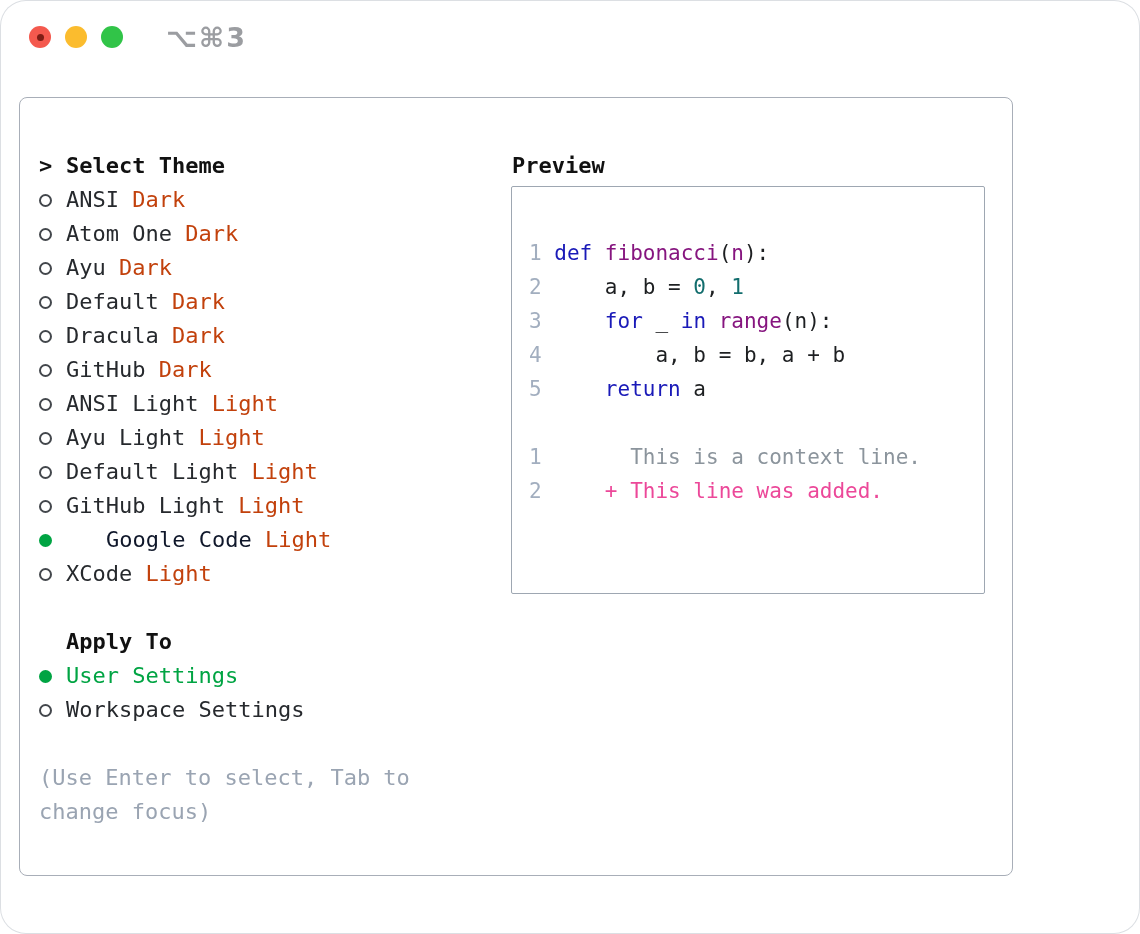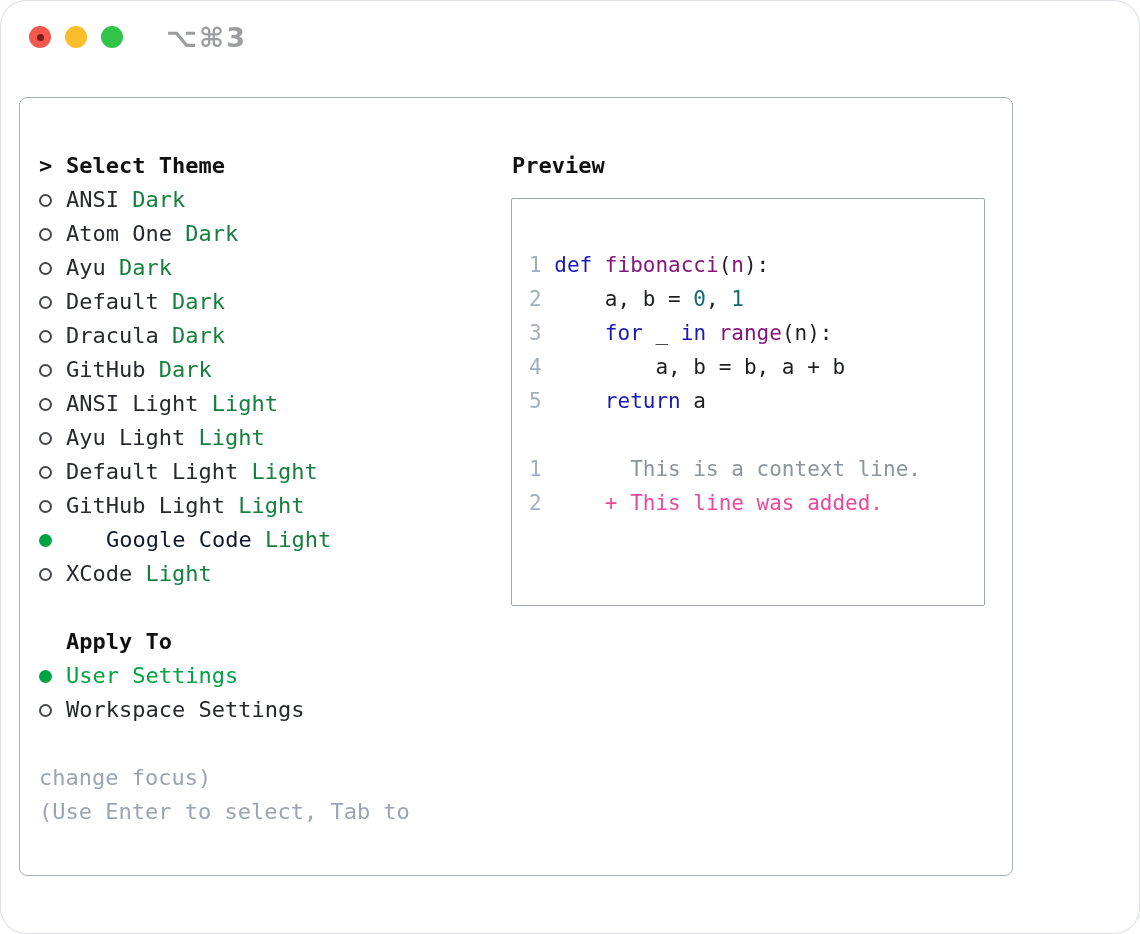--- a/index.html
+++ b/index.html
@@ -35,32 +35,32 @@
   .left-col { position:absolute; left:19px; top:51px; width:440px; font-size:22px; }
   .row { height:34px; line-height:34px; display:flex; align-items:center; white-space:pre; color:#26292d; }
   .row.blank { visibility:hidden; }
   .cell-icon { width:27px; display:flex; align-items:center; }
   .cursor-glyph { font-weight:bold; color:#111; }
   .hdr { font-weight:bold; color:#111; }
   .ring { width:13px; height:13px; border:2px solid #43474c; border-radius:50%; }
   .ring.filled { background:#00a443; border-color:#00a443; }
   .theme-name { color:#26292d; }
   .theme-name.sel { color:#0f172a;margin-left:40px; }
-  .variant { color:#15803d; }
+  .variant { color:#c2410c; }
   .apply-label { color:#26292d;text-align:center; }
   .apply-label.sel { color:#00a443; }
   .hint-line { height:34px; line-height:34px; color:#9aa4b2; white-space:pre; }
 
   
   .preview-title {
     position:absolute; left:492px; top:51px; height:34px; line-height:34px;
     font-size:22px; font-weight:bold; color:#111;
   }
   .preview-box {
-    position:absolute; left:491px; top:100px; width:474px; height:408px;
+    position:absolute; left:491px; top:88px; width:474px; height:408px;
     border:1.5px solid #9ea7b2; border-radius:2px; background:#fff;
   }
   .code-area { position:absolute; left:17px; top:49px; font-size:21px; }
   .cline { height:34px; line-height:34px; white-space:pre; color:#1d1f21; }
   .lineno { display:inline-block; width:2ch; color:#a2aebf; }
   .tok-kw  { color:#1a1ab8; }
   .tok-fn  { color:#86157f; }
   .tok-num { color:#126d6d; }
   .tok-pln { color:#1d1f21; }
   .diff-context { color:#8b949c; }
@@ -111,22 +111,22 @@
         <span style="color:#111;font-weight:bold;">Apply To</span>
       </div>
 
       <div id="apply-list">
           <div class="row"><span class="cell-icon"><span class="ring filled"></span></span><span class="apply-label sel">User Settings</span></div>
           <div class="row"><span class="cell-icon"><span class="ring"></span></span><span class="apply-label">Workspace Settings</span></div>
         </div>
 
       <div class="row blank">&nbsp;</div>
 
+      <div class="hint-line">(Use Enter to select, Tab to</div>
       <div class="hint-line">change focus)</div>
-      <div class="hint-line">(Use Enter to select, Tab to</div>
     </div>
 
     <div class="preview-title">Preview</div>
 
     <div class="preview-box">
       <div class="code-area">
         <div id="code-lines">
             <div class="cline"><span class="lineno">1</span><span class="tok-kw">def </span><span class="tok-fn">fibonacci</span><span class="tok-pln">(</span><span class="tok-fn">n</span><span class="tok-pln">):</span></div>
             <div class="cline"><span class="lineno">2</span><span class="tok-pln">    a, b = </span><span class="tok-num">0</span><span class="tok-pln">, </span><span class="tok-num">1</span></div>
             <div class="cline"><span class="lineno">3</span><span class="tok-pln">    </span><span class="tok-kw">for</span><span class="tok-pln"> _ </span><span class="tok-kw">in</span><span class="tok-pln"> </span><span class="tok-fn">range</span><span class="tok-pln">(n):</span></div>

